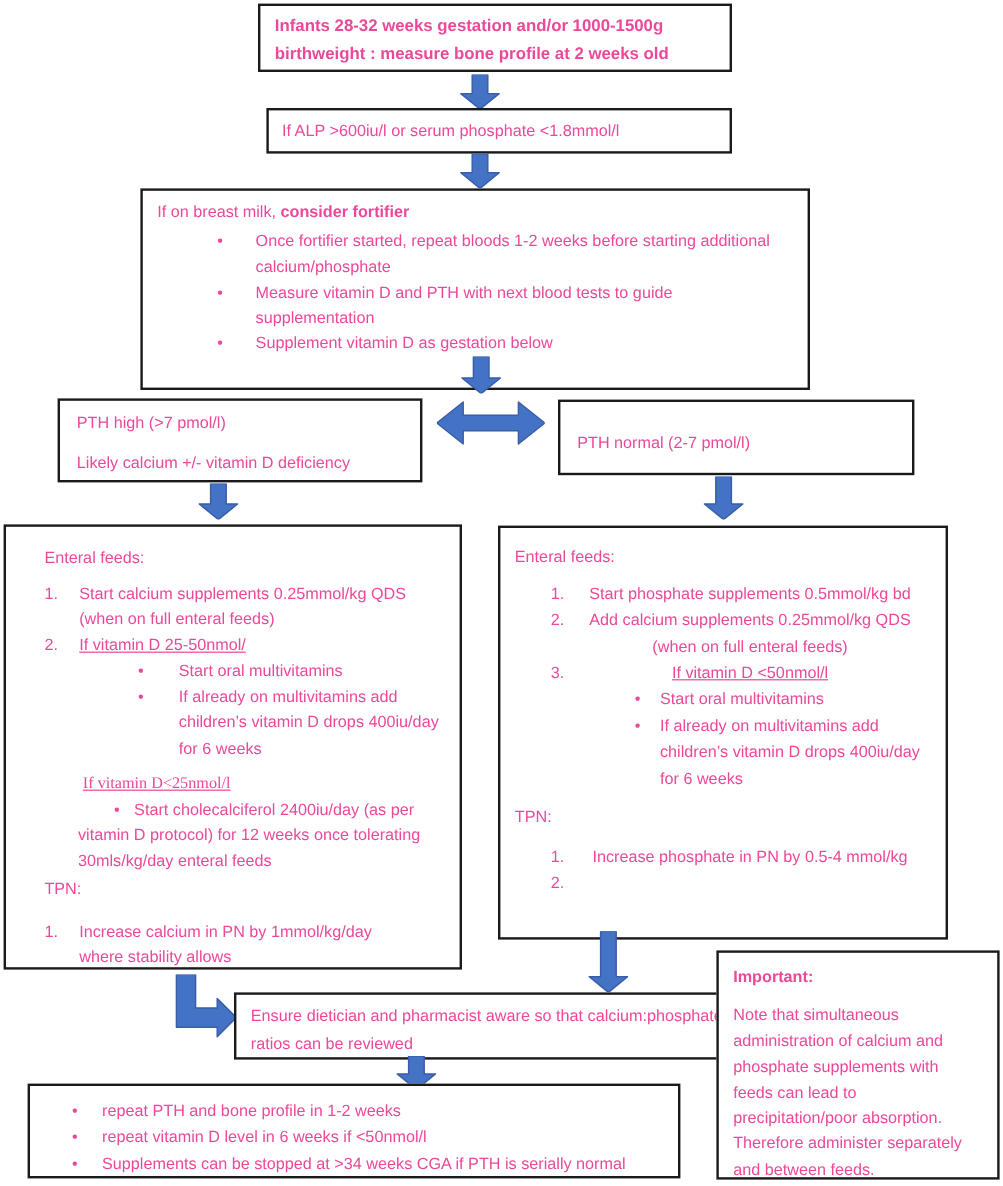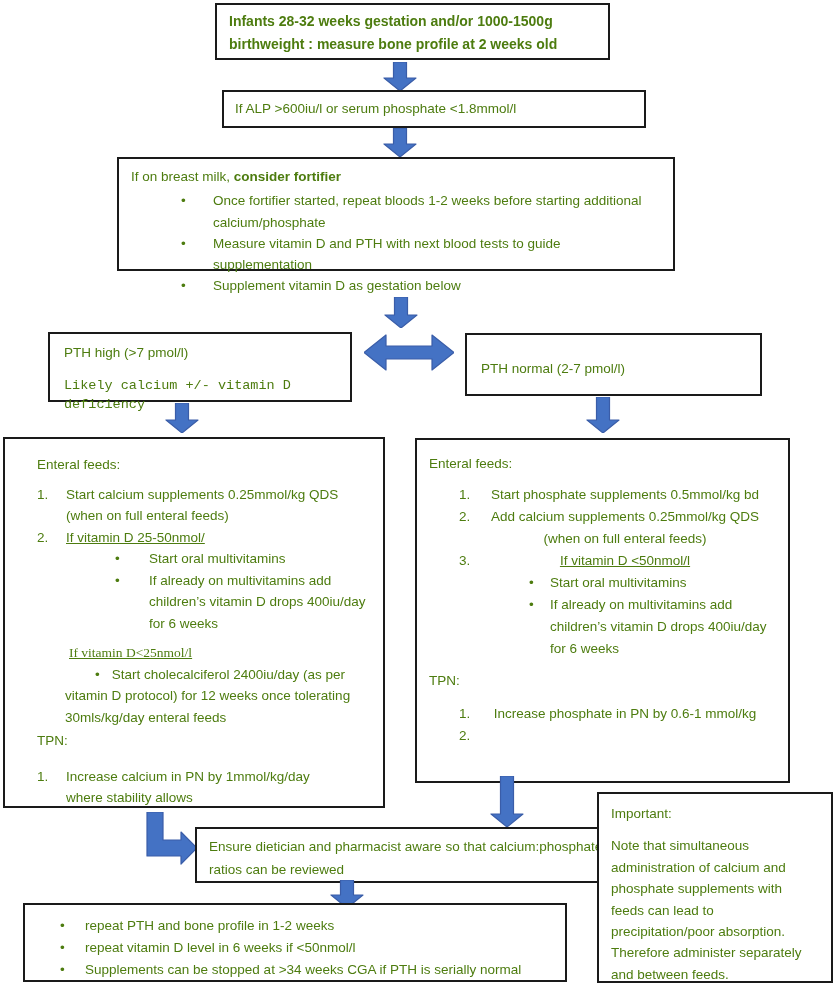--- a/index.html
+++ b/index.html
@@ -1,41 +1,41 @@
 <!DOCTYPE html>
 <html><head>
 <meta charset="utf-8">
 <style>
   html,body{margin:0;padding:0;background:#ffffff;}
   .canvas{
     position:relative;width:836px;height:988px;background:#ffffff;
-    font-family:"Liberation Sans",sans-serif;color:#4d7c0f;overflow:hidden;
+    font-family:"Liberation Sans",sans-serif;color:#ec4899;overflow:hidden;
   }
   .box{
     position:absolute;background:#ffffff;border:2px solid #1a1a1a;
     box-sizing:border-box;font-size:13.5px;line-height:21.5px;
   }
   .bold{font-weight:700;}
   .u{text-decoration:underline;}
   .arrow{position:absolute;}
   .arrow polygon{fill:#4472C4;stroke:#3A5DA8;stroke-width:1.2;stroke-linejoin:round;}
 
   
   .b-start{left:215px;top:3px;width:395px;height:57px;padding:5px 12px;font-size:14px;line-height:23px;font-weight:700;}
-  .b-alp{left:222px;top:90px;width:424px;height:38px;display:flex;align-items:center;padding-left:11px;}
-  .b-fortifier{left:117px;top:157px;width:558px;height:114px;padding:7px 12px 0 12px;line-height:21.3px;}
+  .b-alp{left:222px;top:90px;width:388px;height:38px;display:flex;align-items:center;padding-left:11px;}
+  .b-fortifier{left:117px;top:157px;width:558px;height:168px;padding:7px 12px 0 12px;line-height:21.3px;}
   .f-title{margin-bottom:3px;}
   .f-row{display:flex;margin-left:50px;}
   .f-dot{width:32px;flex:none;}
   .f-txt{width:430px;}
 
   
   .b-pth-high{left:48px;top:332px;width:304px;height:70px;padding:9px 0 0 14px;line-height:19px;}
   .b-pth-normal{left:465px;top:333px;width:297px;height:63px;padding:24px 0 0 14px;line-height:19px;}
-  .pth-l2{margin-top:14px;font-family:Liberation Mono, monospace;}
+  .pth-l2{margin-top:14px;}
 
   
   .b-left-plan{left:3px;top:437px;width:382px;height:371px;padding:15px 8px 0 32px;}
   .lp-h{margin-bottom:8px;}
   .lp-row{display:flex;}
   .lp-num{width:29px;flex:none;}
   .lp-txt{width:280px;}
   .sb-row{display:flex;margin-left:78px;}
   .sb-dot{width:34px;flex:none;}
   .sb-txt{width:240px;}
@@ -54,21 +54,21 @@
   .rb-dot{width:21px;flex:none;}
   .rb-txt{width:240px;}
   .rp-tpn{margin-top:10px;margin-bottom:11px;}
 
   
   .b-ensure{left:195px;top:827px;width:428px;height:56px;padding:6px 10px 0 12px;line-height:23px;}
   .b-followup{left:23px;top:903px;width:544px;height:79px;padding:10px 0 0 0;line-height:22px;}
   .fu-row{display:flex;margin-left:35px;}
   .fu-dot{width:25px;flex:none;}
   .b-important{left:597px;top:792px;width:236px;height:191px;padding:9px 14px 0 12px;line-height:21.4px;}
-  .imp-title{font-weight:400;margin-bottom:11px;}
+  .imp-title{font-weight:700;margin-bottom:11px;}
   .imp-text{width:204px;}
 </style>
 </head>
 <body>
 
 <div class="canvas">
 
   <div class="box b-start">
     <div>Infants 28-32 weeks gestation and/or 1000-1500g</div>
     <div>birthweight : measure bone profile at 2 weeks old</div>
@@ -176,21 +176,21 @@
       <span class="rb-dot">•</span>
       <span class="rb-txt">Start oral multivitamins</span>
     </div>
     <div class="rb-row">
       <span class="rb-dot">•</span>
       <span class="rb-txt">If already on multivitamins add children’s vitamin D drops 400iu/day for 6 weeks</span>
     </div>
     <div class="rp-tpn">TPN:</div>
     <div class="rp-row">
       <span class="rp-num">1.</span>
-      <span class="rp-txt">Increase phosphate in PN by 0.6-1 mmol/kg</span>
+      <span class="rp-txt">Increase phosphate in PN by 0.5-4 mmol/kg</span>
     </div>
     <div class="rp-row">
       <span class="rp-num">2.</span>
     </div>
   </div>
 
   <svg class="arrow" style="left:140px;top:812px" width="57" height="60">
     <polygon points="7,0 23,0 23,28 41,28 41,20 57,36 41,52 41,44 7,44"></polygon>
   </svg>
 

